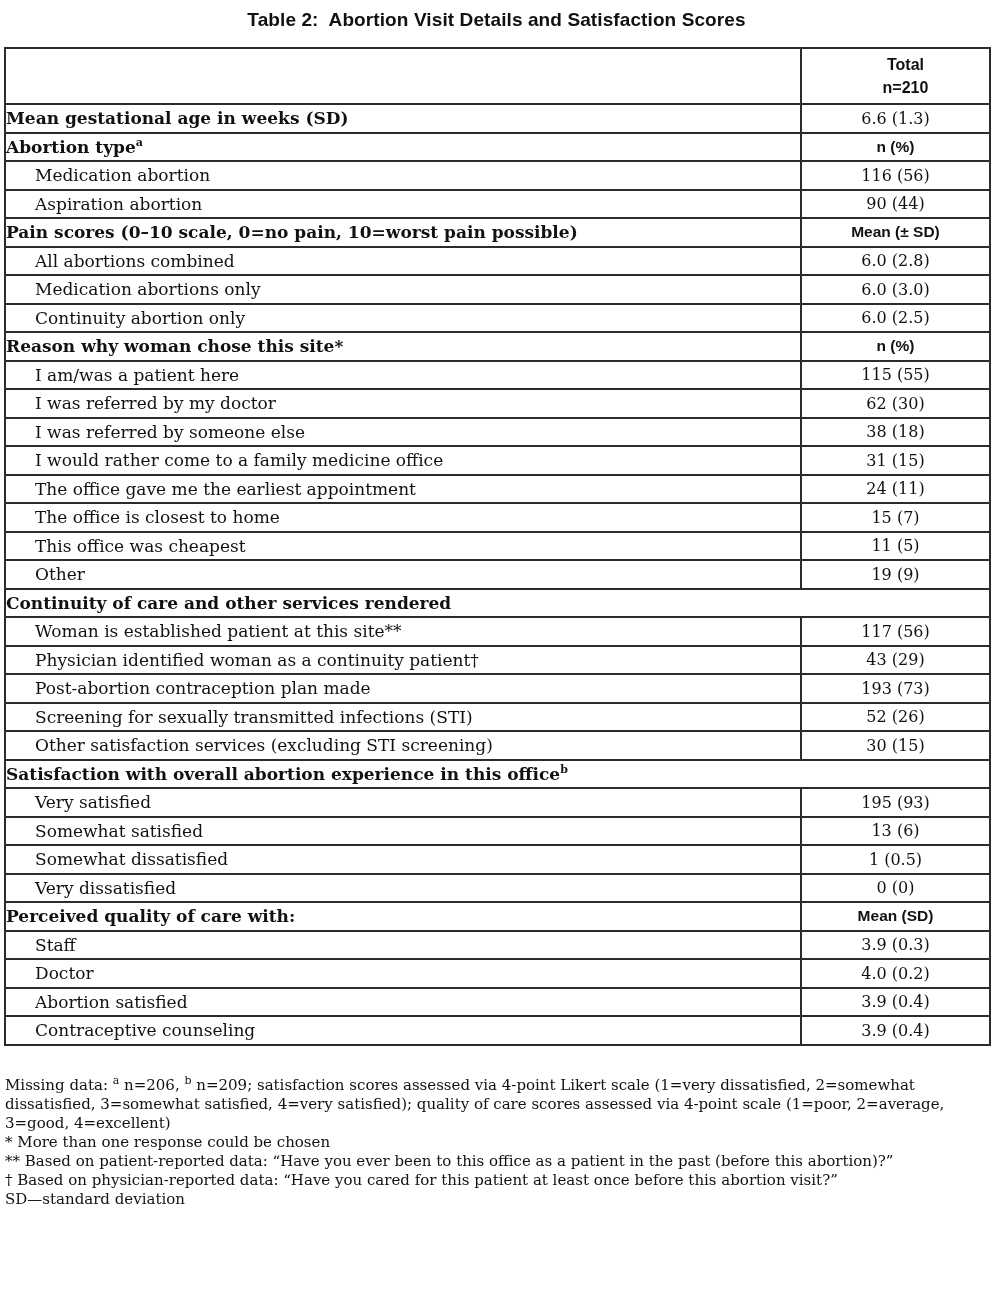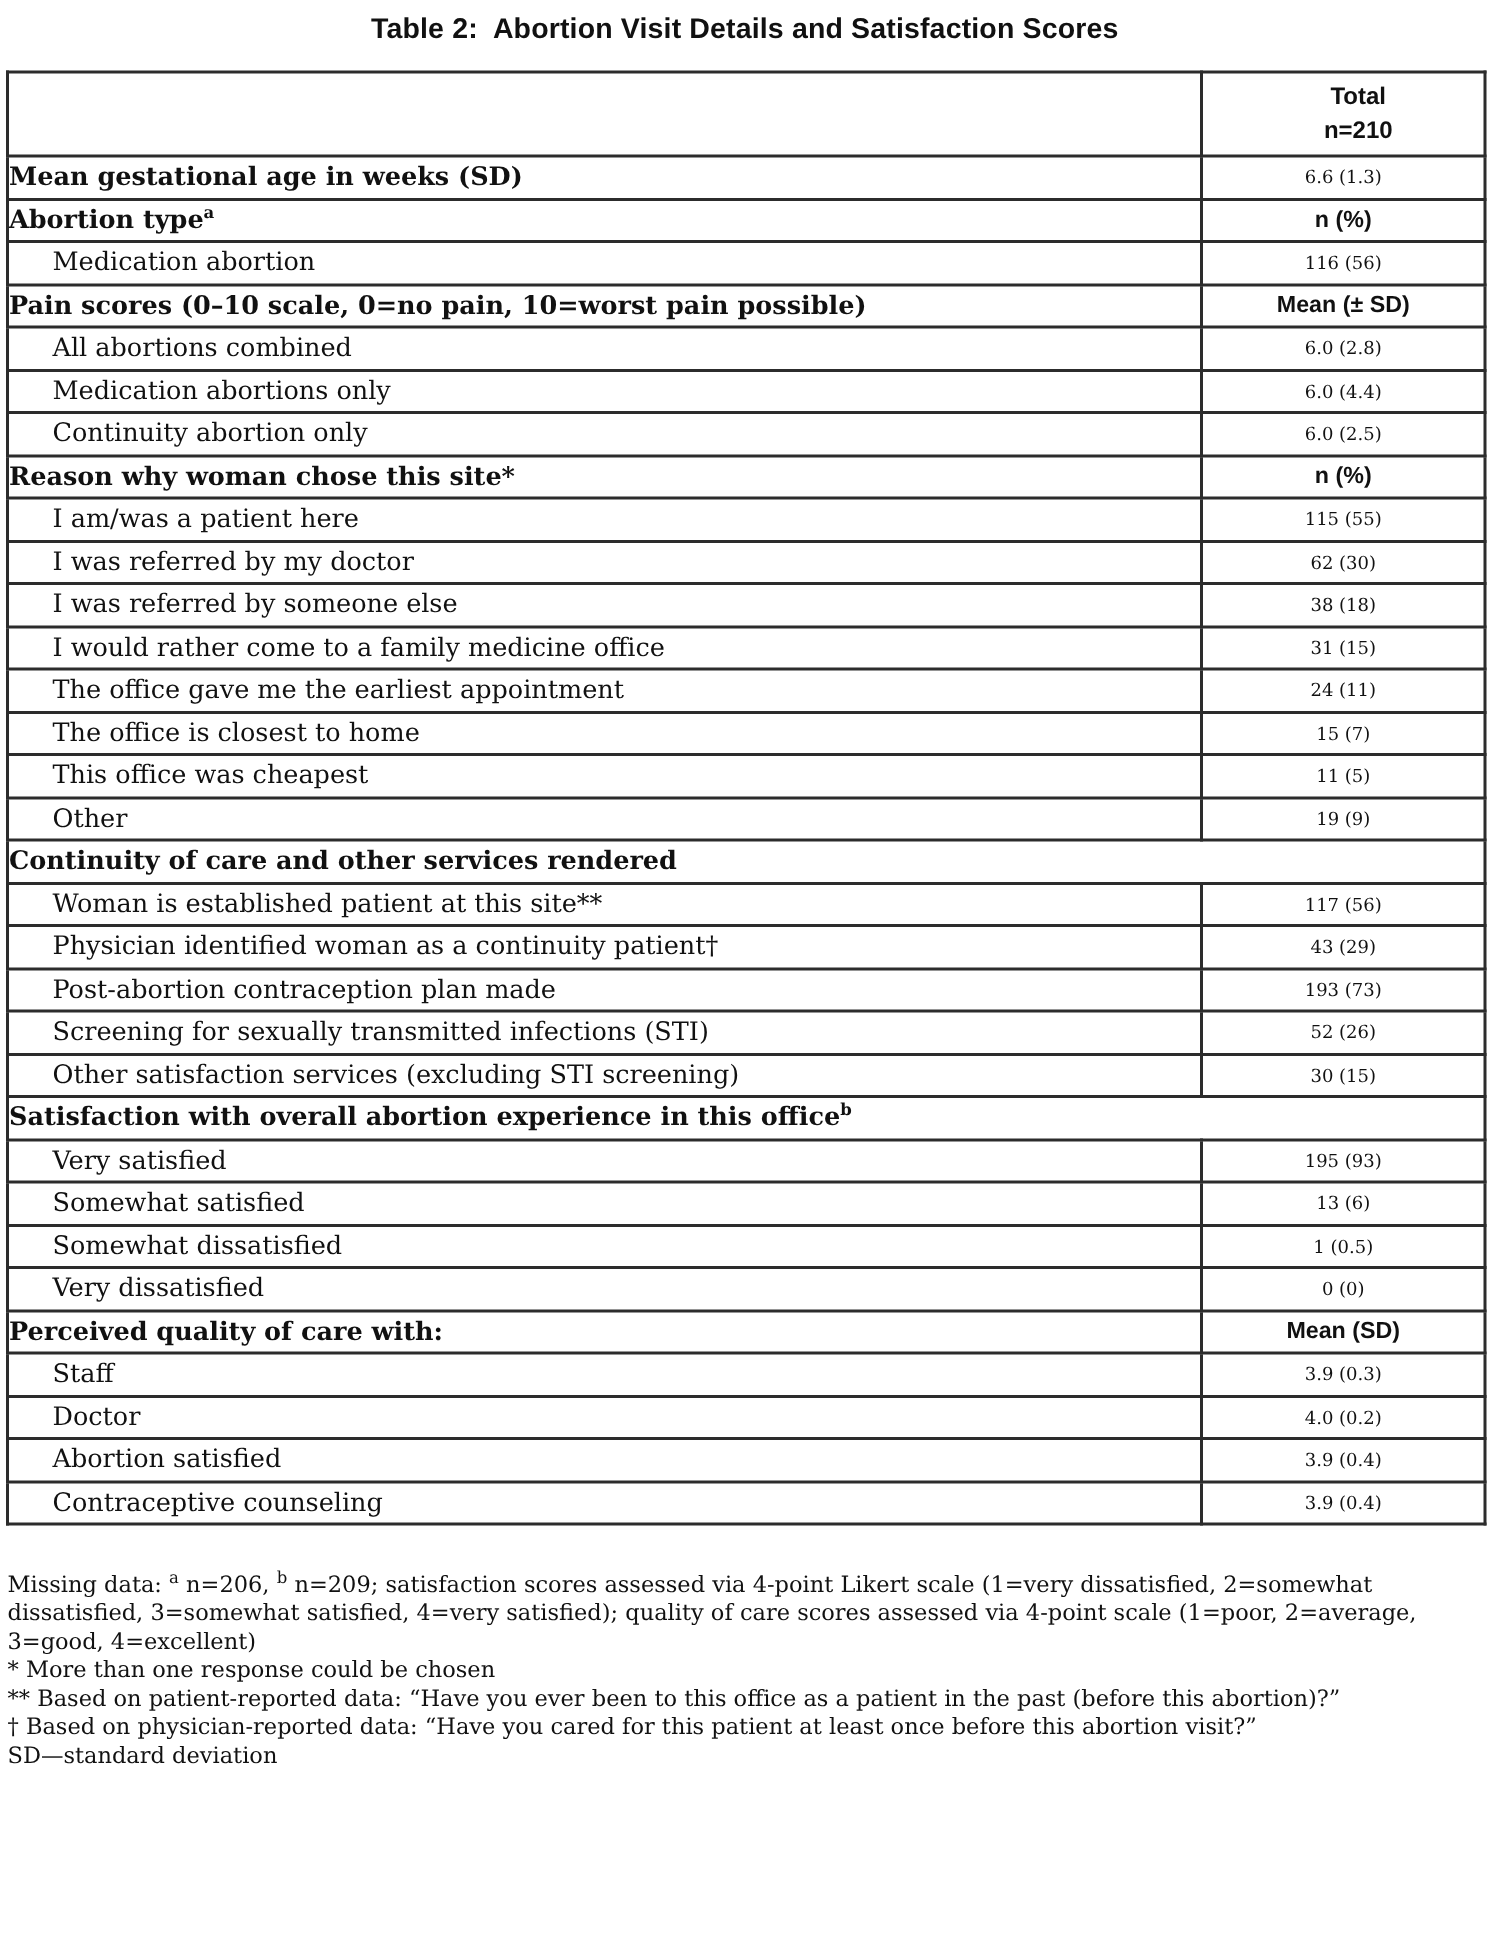--- a/index.html
+++ b/index.html
@@ -45,21 +45,21 @@
   tr.body-row td { height: 28.5px; }
   td.lbl {
     font-size: 17px;
     padding-left: 7px;
     text-align: left;
   }
   td.lbl.bold { font-weight: bold; }
   td.lbl.item { padding-left: 29px; font-weight: normal; }
   td.val {
     text-align: center;
-    font-size: 12px;
+    font-size: 16px;
   }
   td.val.sans {
     font-family: "Liberation Sans", sans-serif;
     font-weight: bold;
     font-size: 15.5px;
   }
   sup { font-size: 11px; line-height: 0; }
   .footnotes {
     margin: 30px 5px 0 5px;
     font-size: 15px;
@@ -95,30 +95,34 @@
         </tr>
         <tr class="body-row">
           <td class="lbl bold">Abortion type<sup>a</sup></td>
           <td class="val sans">n (%)</td>
         </tr>
         <tr class="body-row">
           <td class="lbl item">Medication abortion</td>
           <td class="val">116 (56)</td>
         </tr>
         <tr class="body-row">
+          <td class="lbl item">Aspiration abortion</td>
+          <td class="val">90 (44)</td>
+        </tr>
+        <tr class="body-row">
           <td class="lbl bold">Pain scores (0–10 scale, 0=no pain, 10=worst pain possible)</td>
           <td class="val sans">Mean (± SD)</td>
         </tr>
         <tr class="body-row">
           <td class="lbl item">All abortions combined</td>
           <td class="val">6.0 (2.8)</td>
         </tr>
         <tr class="body-row">
           <td class="lbl item">Medication abortions only</td>
-          <td class="val">6.0 (4.4)</td>
+          <td class="val">6.0 (3.0)</td>
         </tr>
         <tr class="body-row">
           <td class="lbl item">Continuity abortion only</td>
           <td class="val">6.0 (2.5)</td>
         </tr>
         <tr class="body-row">
           <td class="lbl bold">Reason why woman chose this site*</td>
           <td class="val sans">n (%)</td>
         </tr>
         <tr class="body-row">

